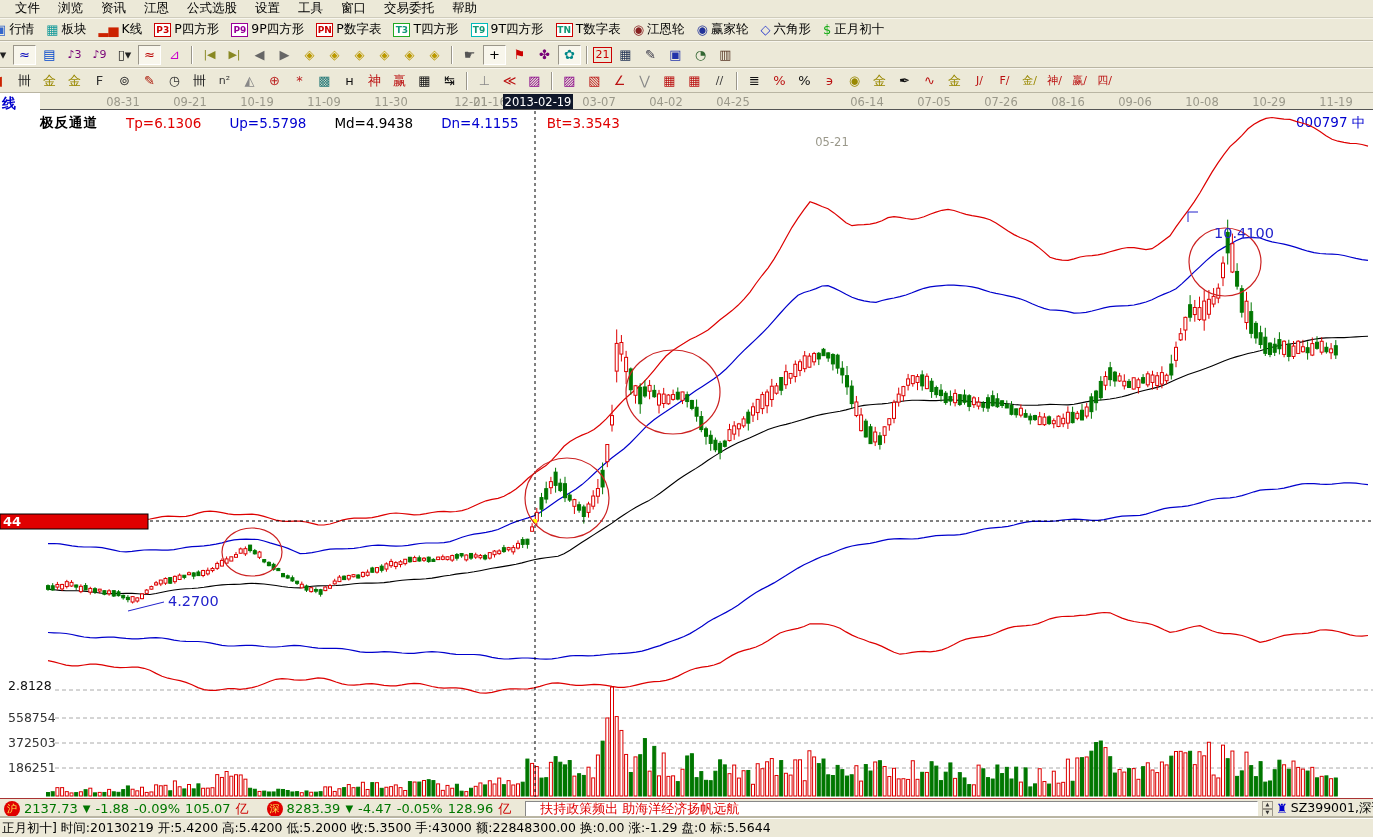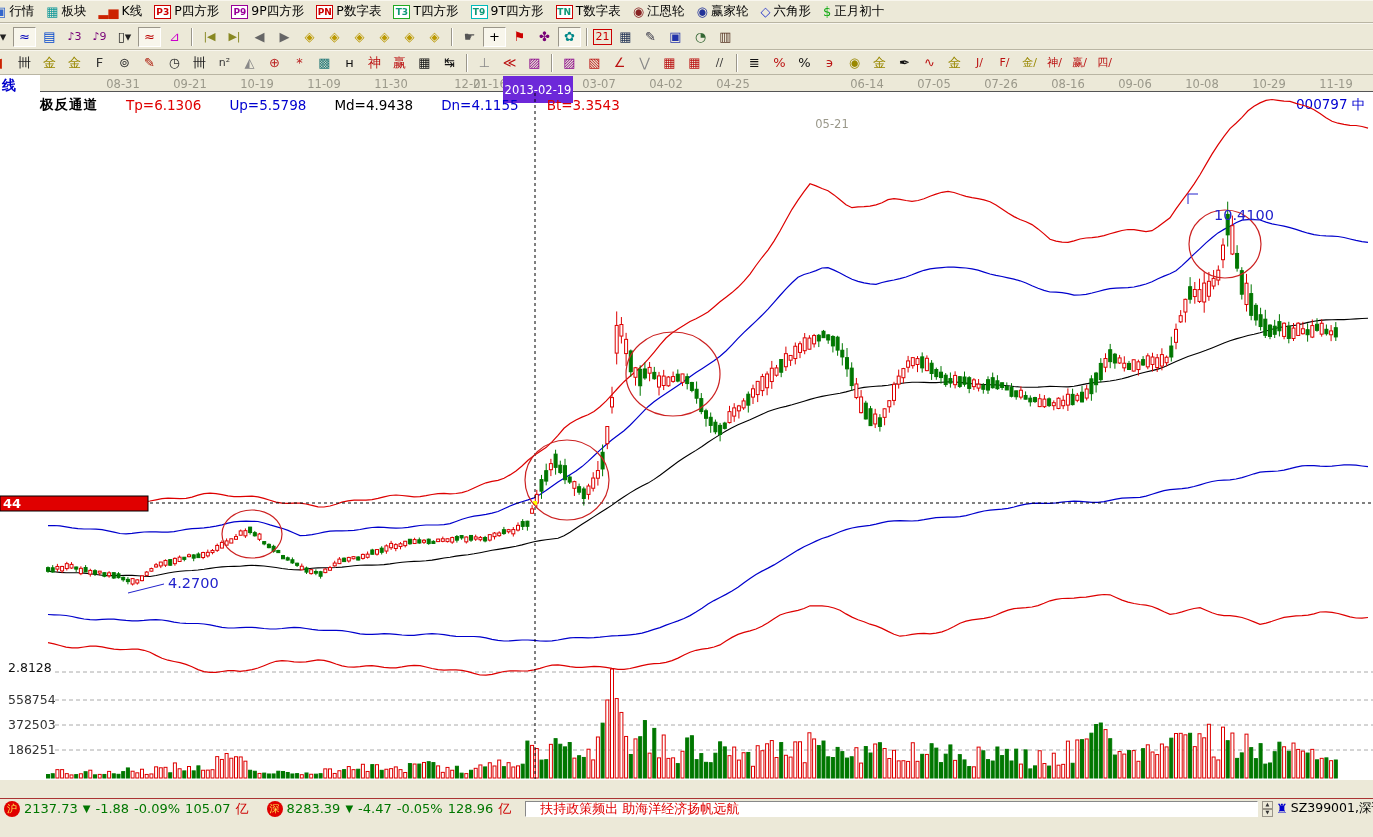--- a/index.html
+++ b/index.html
@@ -18,21 +18,21 @@
   .gly{display:inline-block;font-size:13px;line-height:1;}
   .ic{width:23px;height:20px;display:flex;align-items:center;justify-content:center;font-size:13px;line-height:1;margin:0 1px;white-space:nowrap;}
   .ic.small{font-size:11px;}
   .ic.pressed{background:#f8f6ec;border:1px solid #9a968a;border-right-color:#fff;border-bottom-color:#fff;}
   .sep{width:2px;height:18px;border-left:1px solid #9a968a;border-right:1px solid #fff;margin:0 4px;}
   .cut{margin-left:-12px;}
   
   .chartwrap{position:relative;width:1373px;height:705px;background:#fff;}
   .datestrip{position:absolute;left:40px;top:0;right:0;height:17px;background:#ece9d8;border-bottom:1px solid #555;}
   .dlab{position:absolute;top:2px;transform:translateX(-50%);font-size:11.5px;color:#9a988a;white-space:nowrap;}
-  .cursordate{position:absolute;top:1px;left:503px;width:70px;height:27px;background:#6d28d9;color:#fff;font-size:11.5px;display:flex;align-items:center;justify-content:center;white-space:nowrap;}
+  .cursordate{position:absolute;top:1px;left:503px;width:70px;height:15px;background:#0f172a;color:#fff;font-size:11.5px;display:flex;align-items:center;justify-content:center;white-space:nowrap;}
   .sidelabel{position:absolute;left:2px;top:2px;color:#0000cc;font-size:14px;font-weight:bold;}
   .indic{position:absolute;left:40px;top:21px;display:flex;gap:8px;font-size:13.5px;align-items:center;}
   .indic span{margin-right:20px;white-space:nowrap;}
   .iname{color:#000;font-weight:bold;letter-spacing:1px;}
   .ired{color:#e00000;}
   .iblue{color:#0000d0;}
   .iblack{color:#000;}
   .stocklabel{position:absolute;left:1296px;top:21px;width:80px;overflow:hidden;color:#0000d0;font-size:13.5px;white-space:nowrap;}
   svg.chart{position:absolute;left:0;top:17px;}
   
@@ -47,20 +47,32 @@
   .antenna{color:#0000cc;font-size:13px;margin-right:3px;}
   .rightlabel{color:#000;font-size:12.5px;white-space:nowrap;overflow:hidden;}
   
   .infobar{position:absolute;left:0;top:818px;width:1373px;height:19px;background:#ece9d8;border-top:1px solid #fff;
     box-shadow:0 -2px 0 #b9b5a3;font-size:12.5px;color:#000;display:flex;align-items:center;padding-left:2px;white-space:nowrap;}
 </style>
 </head>
 <body>
 
 <div class="win">
+  <div class="menubar" id="menubar">
+      <span class="mi">文件</span>
+      <span class="mi">浏览</span>
+      <span class="mi">资讯</span>
+      <span class="mi">江恩</span>
+      <span class="mi">公式选股</span>
+      <span class="mi">设置</span>
+      <span class="mi">工具</span>
+      <span class="mi">窗口</span>
+      <span class="mi">交易委托</span>
+      <span class="mi">帮助</span>
+    </div>
   <div class="tb tb1" id="tb1">
       <span class="tbtn cut">
         <span class="gly" style="color: rgb(51, 102, 204);">▣</span>
         <span>行情</span>
       </span>
       <span class="tbtn">
         <span class="gly" style="color: rgb(17, 153, 153);">▦</span>
         <span>板块</span>
       </span>
       <span class="tbtn">
@@ -1105,13 +1117,14 @@
     </span>
     <span class="marquee">扶持政策频出  助海洋经济扬帆远航</span>
     <span class="spin">
         <button>▲</button>
         <button>▼</button>
       </span>
     <span class="antenna">♜</span>
     <span class="rightlabel">SZ399001,深证</span>
   </div>
 
+  <div class="infobar">正月初十] 时间:20130219 开:5.4200 高:5.4200 低:5.2000 收:5.3500 手:43000 额:22848300.00 换:0.00 涨:-1.29 盘:0 标:5.5644</div>
 </div>
 
 </body></html>

